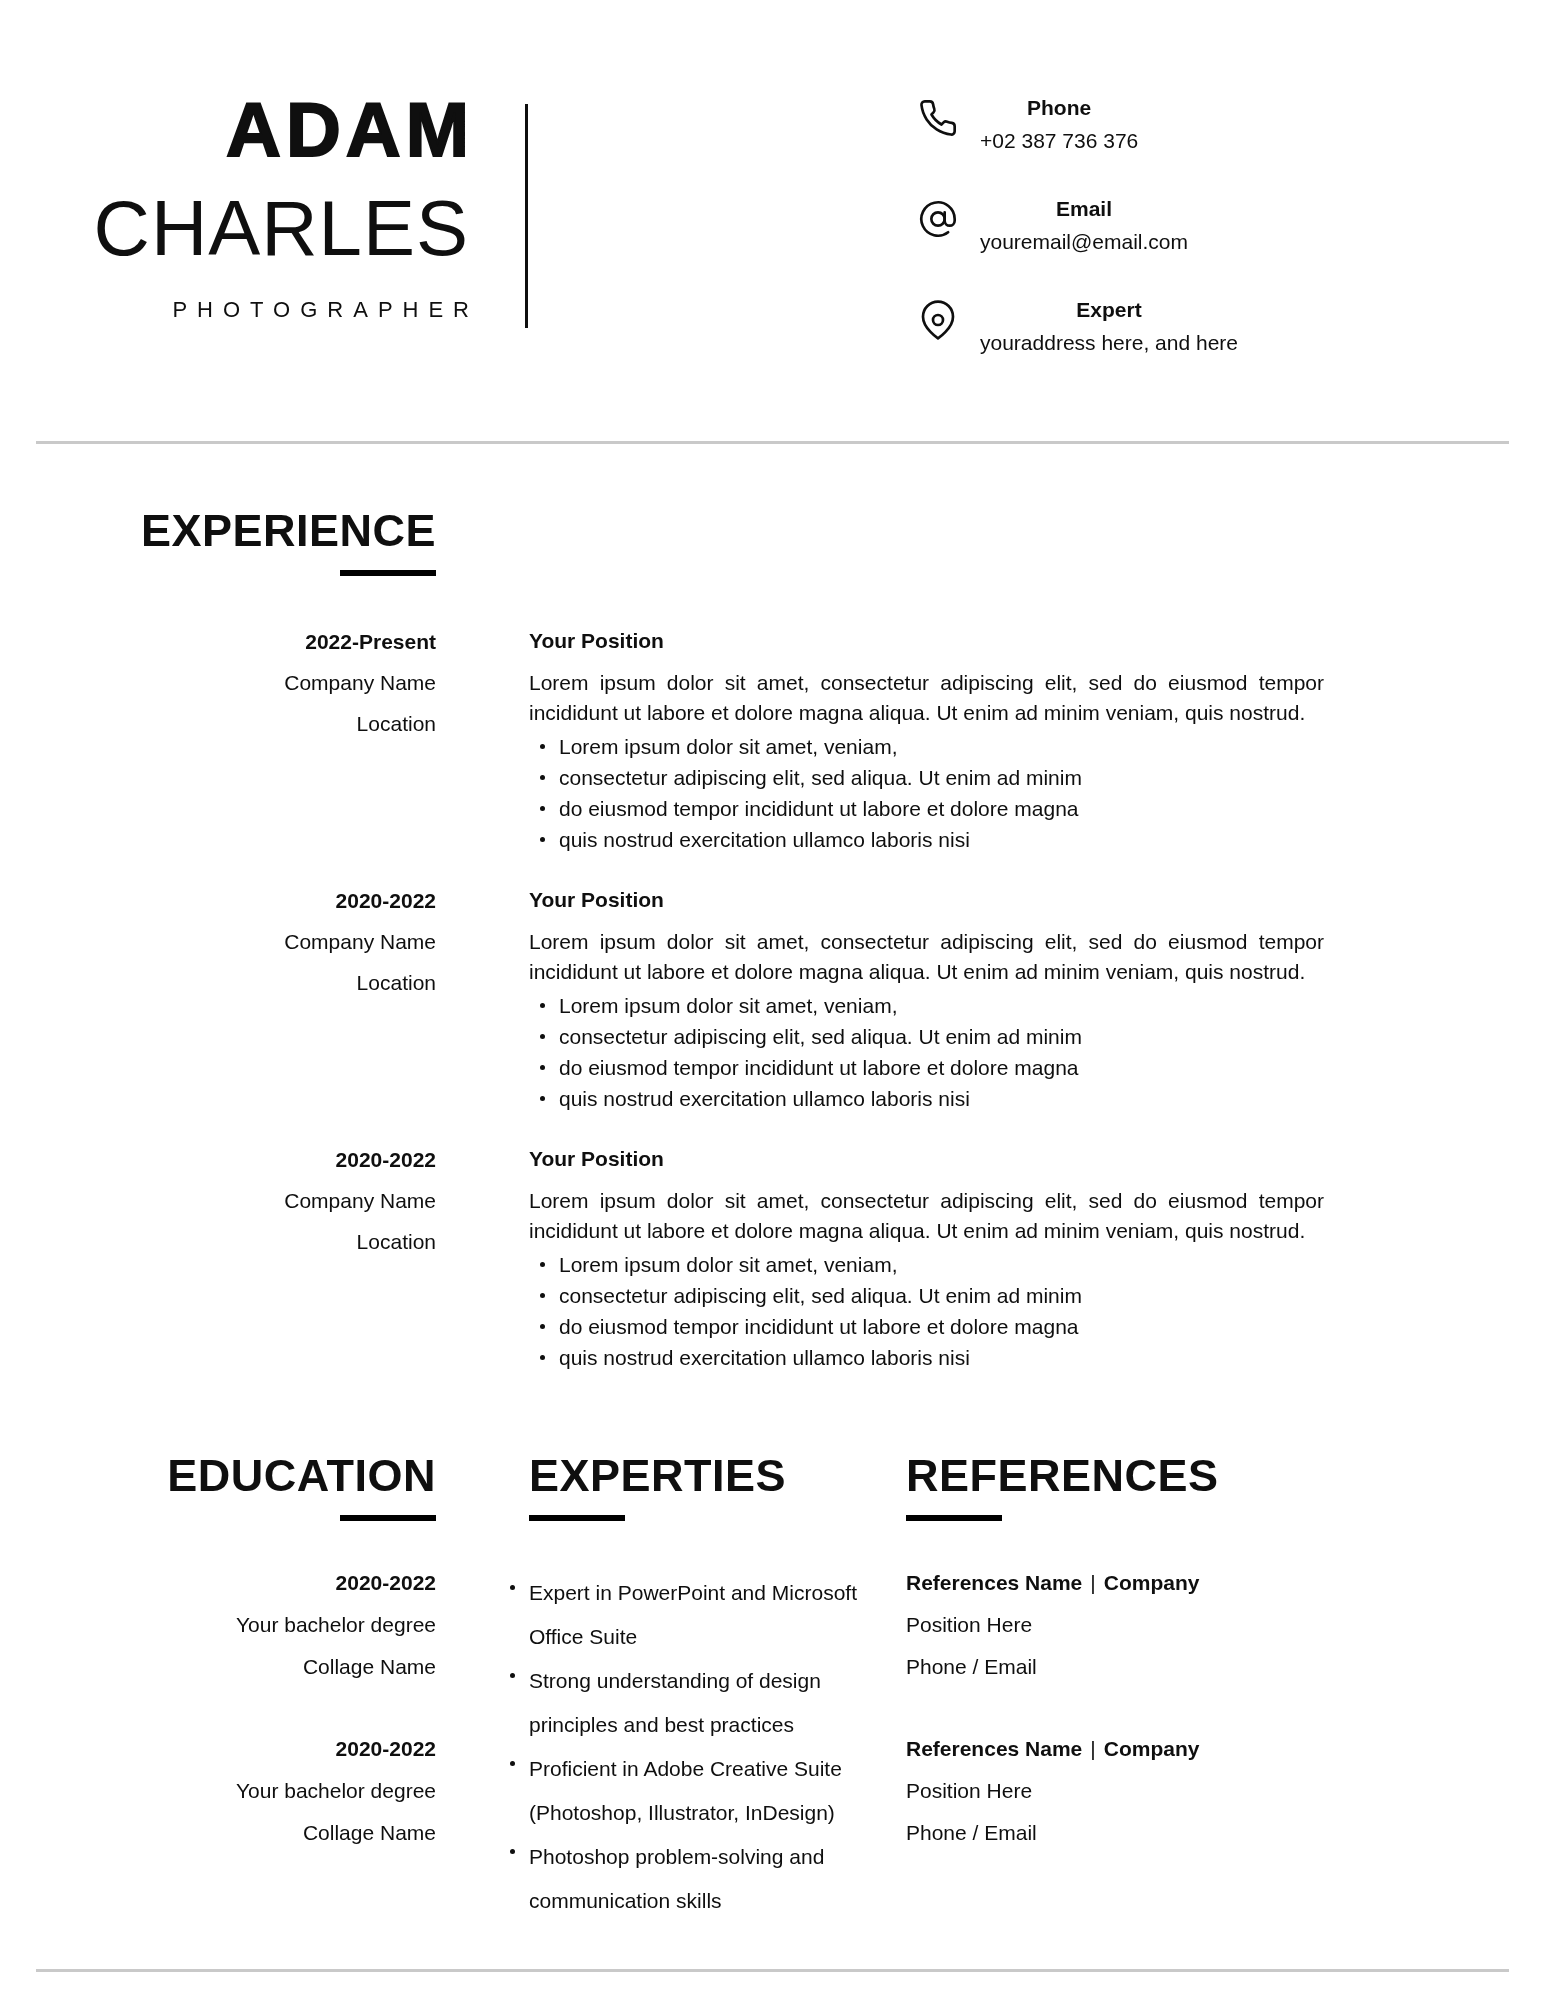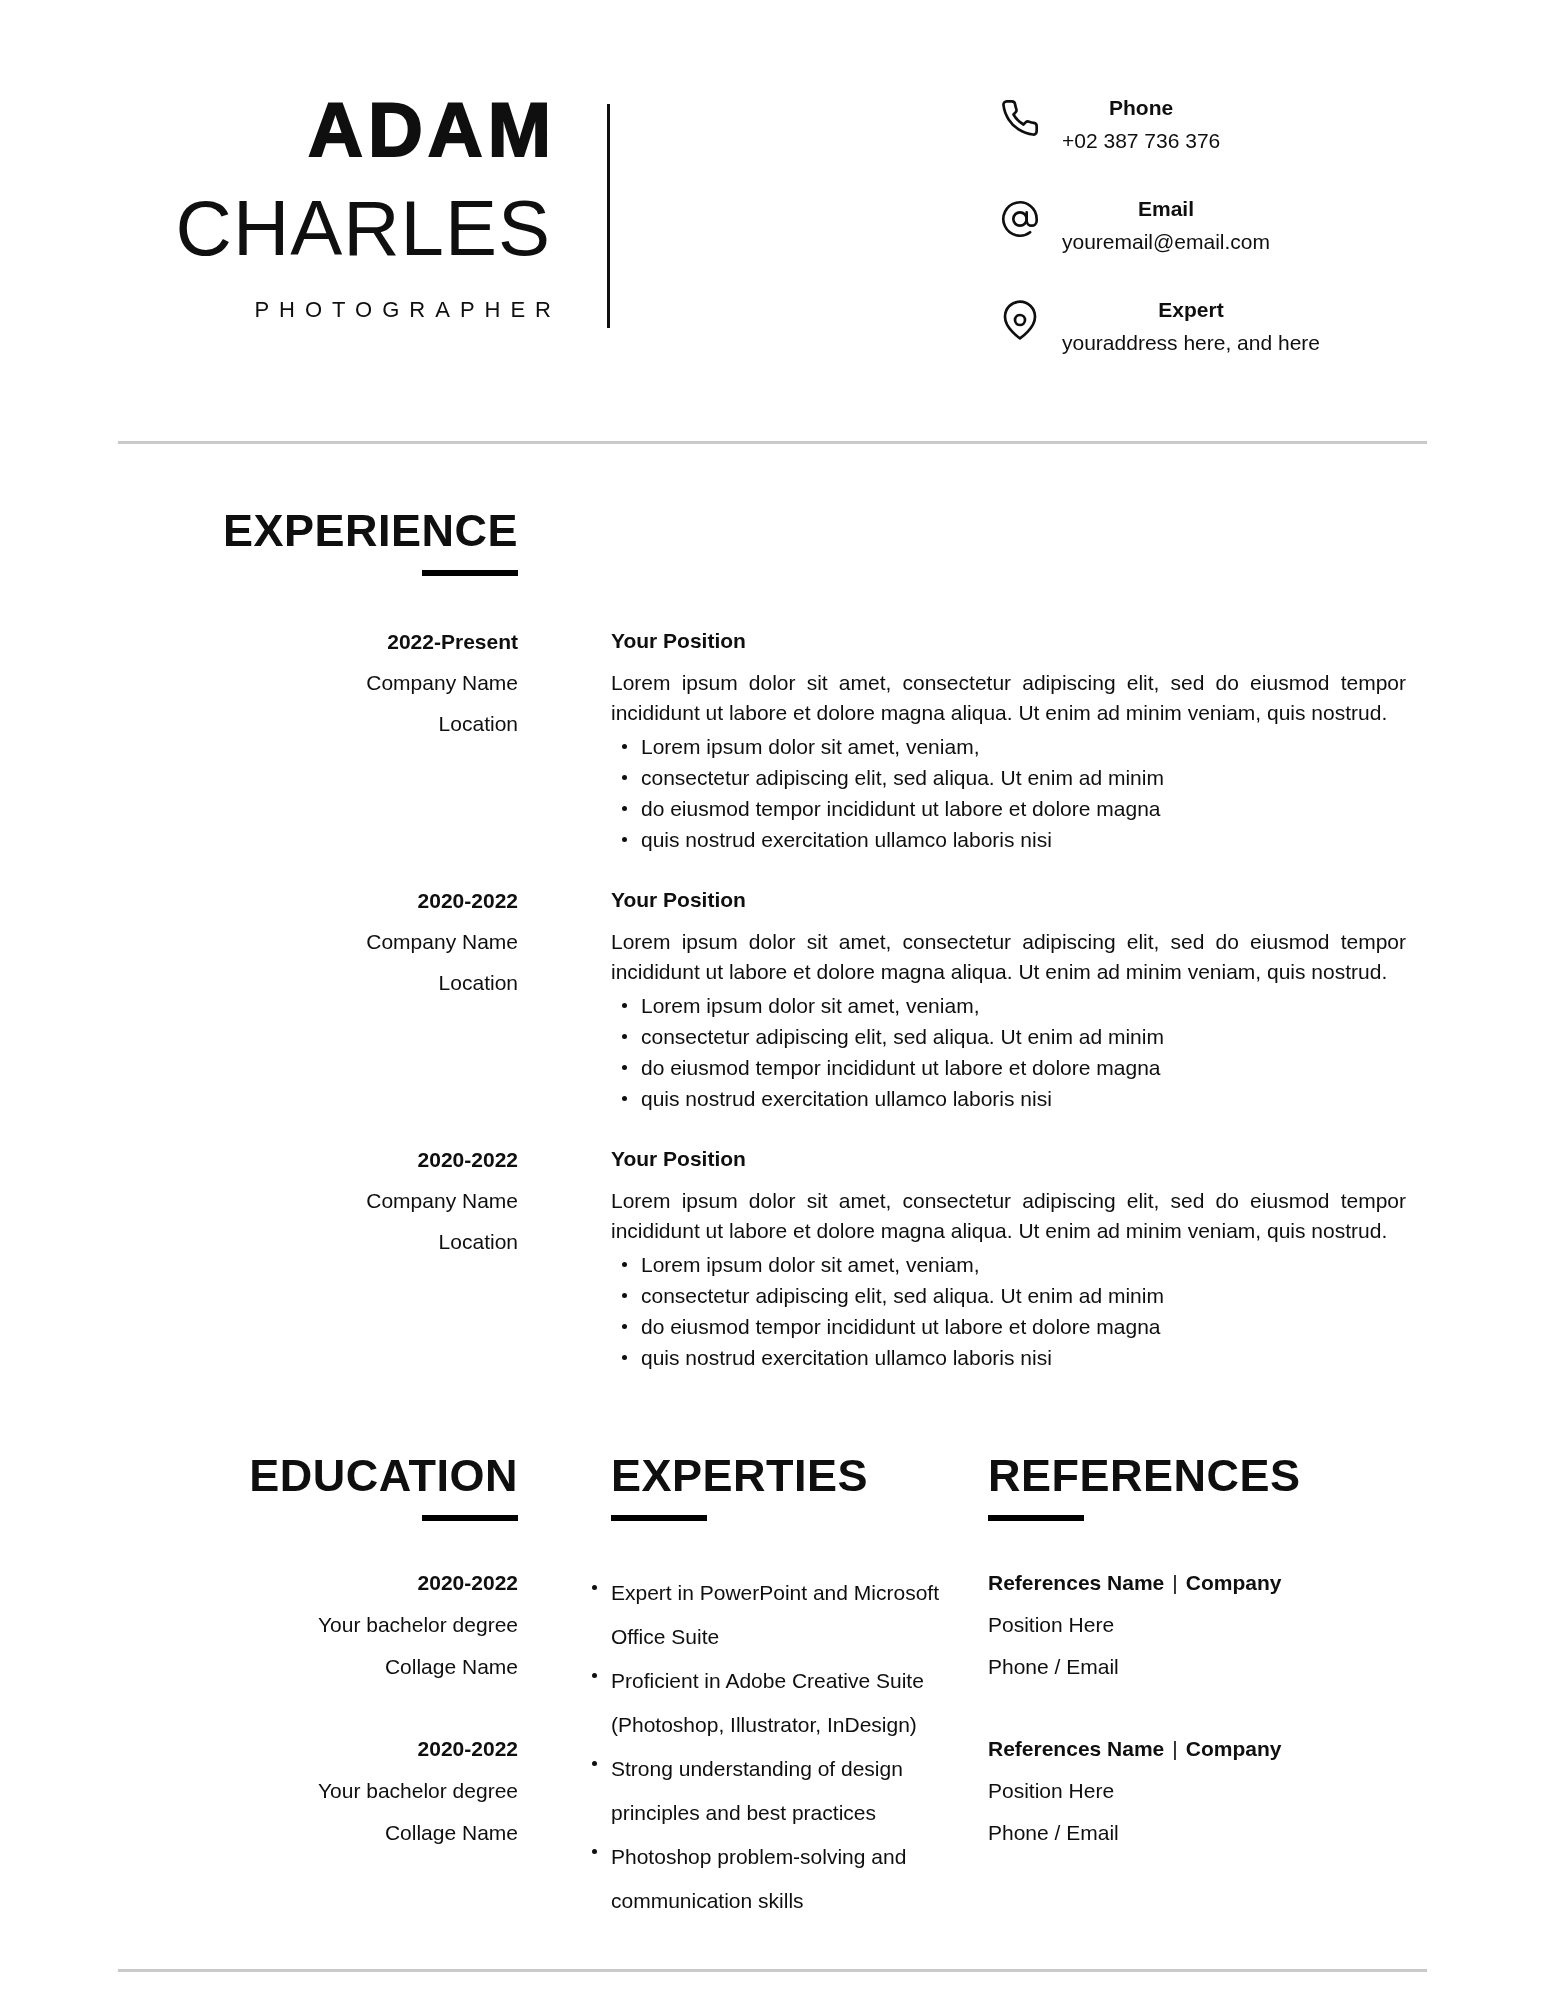--- a/index.html
+++ b/index.html
@@ -2,21 +2,21 @@
 <html><head>
 <meta charset="utf-8">
 <style>
   * { margin:0; padding:0; box-sizing:border-box; }
   html,body { background:#ffffff; }
   body {
     width:1545px; height:2000px; overflow:hidden;
     font-family:"Liberation Sans","DejaVu Sans",sans-serif;
     color:#0f0f0f;
   }
-  .page { padding:0 118px; }
+  .page { padding:0 36px; }
 
   
   header.top { display:flex; align-items:flex-start; padding-top:92px; }
   .name-block { width:433px; text-align:right; }
   .first-name { font-size:76px; font-weight:700; letter-spacing:5px; margin-right:-5px;
                 line-height:1; -webkit-text-stroke:2px #0f0f0f; }
   .last-name  { font-size:78px; font-weight:400; letter-spacing:1px; line-height:1; margin-top:21px; }
   .role       { font-size:22px; letter-spacing:10px; margin-right:-10px; margin-top:30px; }
 
   .v-divider { width:3px; height:224px; background:#0f0f0f; margin-left:56px; margin-top:12px; }
@@ -211,22 +211,22 @@
       </div>
     </div>
 
     <div class="col-skill">
       <div class="col-head">
         <h2 class="sec-title">EXPERTIES</h2>
         <div class="rule"></div>
       </div>
       <ul class="skill-list">
         <li>Expert in PowerPoint and Microsoft Office Suite</li>
+        <li>Strong understanding of design principles and best practices</li>
         <li>Proficient in Adobe Creative Suite (Photoshop, Illustrator, InDesign)</li>
-        <li>Strong understanding of design principles and best practices</li>
         <li>Photoshop problem-solving and communication skills</li>
       </ul>
     </div>
 
     <div class="col-ref">
       <div class="col-head">
         <h2 class="sec-title">REFERENCES</h2>
         <div class="rule"></div>
       </div>
       <div class="ref-entry">

